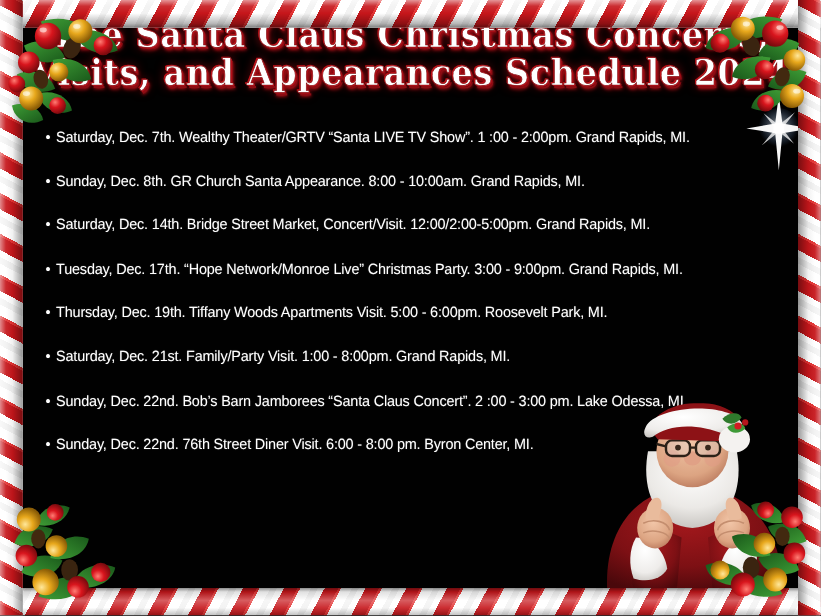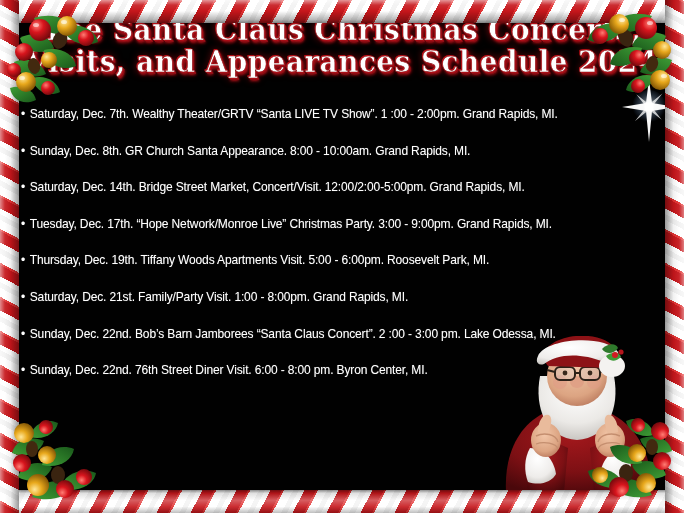--- a/index.html
+++ b/index.html
@@ -130,21 +130,21 @@
       2px 2px 0 #8d0d14,
       2px 3px 3px rgba(190,16,24,0.95),
       -1px -1px 0 #c21219,
       0 0 9px rgba(214,20,28,0.75);
     transform: scaleX(0.93);
   }
 
   
   .schedule {
     position: absolute;
-    left: 21px;
+    left: 38px;
     top: 96px;
     width: 620px;
     z-index: 20;
   }
   .entry {
     display: block;
     color: #ffffff;
     font-family: "Liberation Sans", sans-serif;
     font-size: 12.4px;
     line-height: 36.6px;

